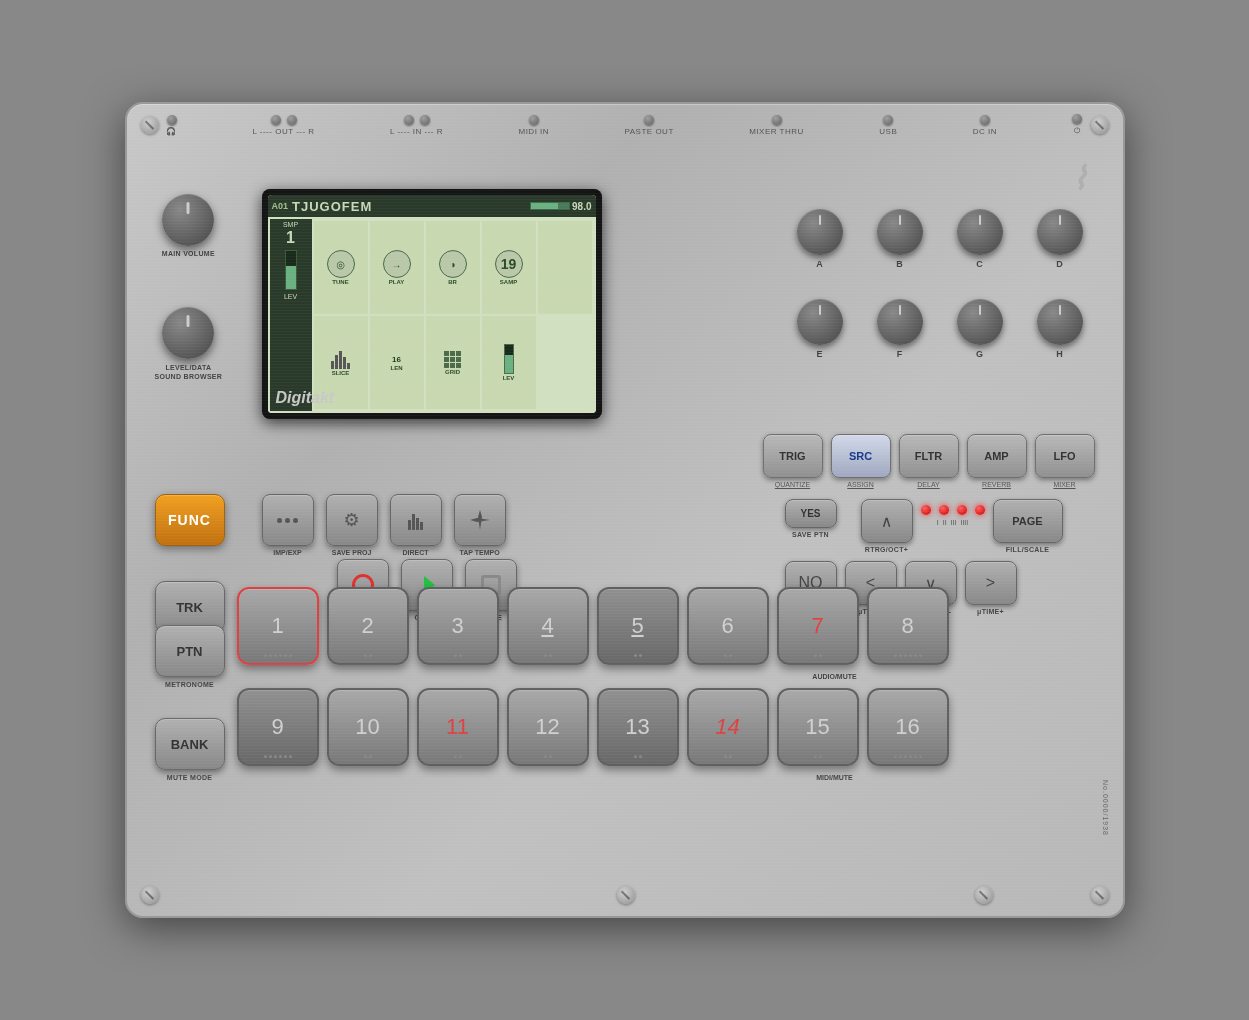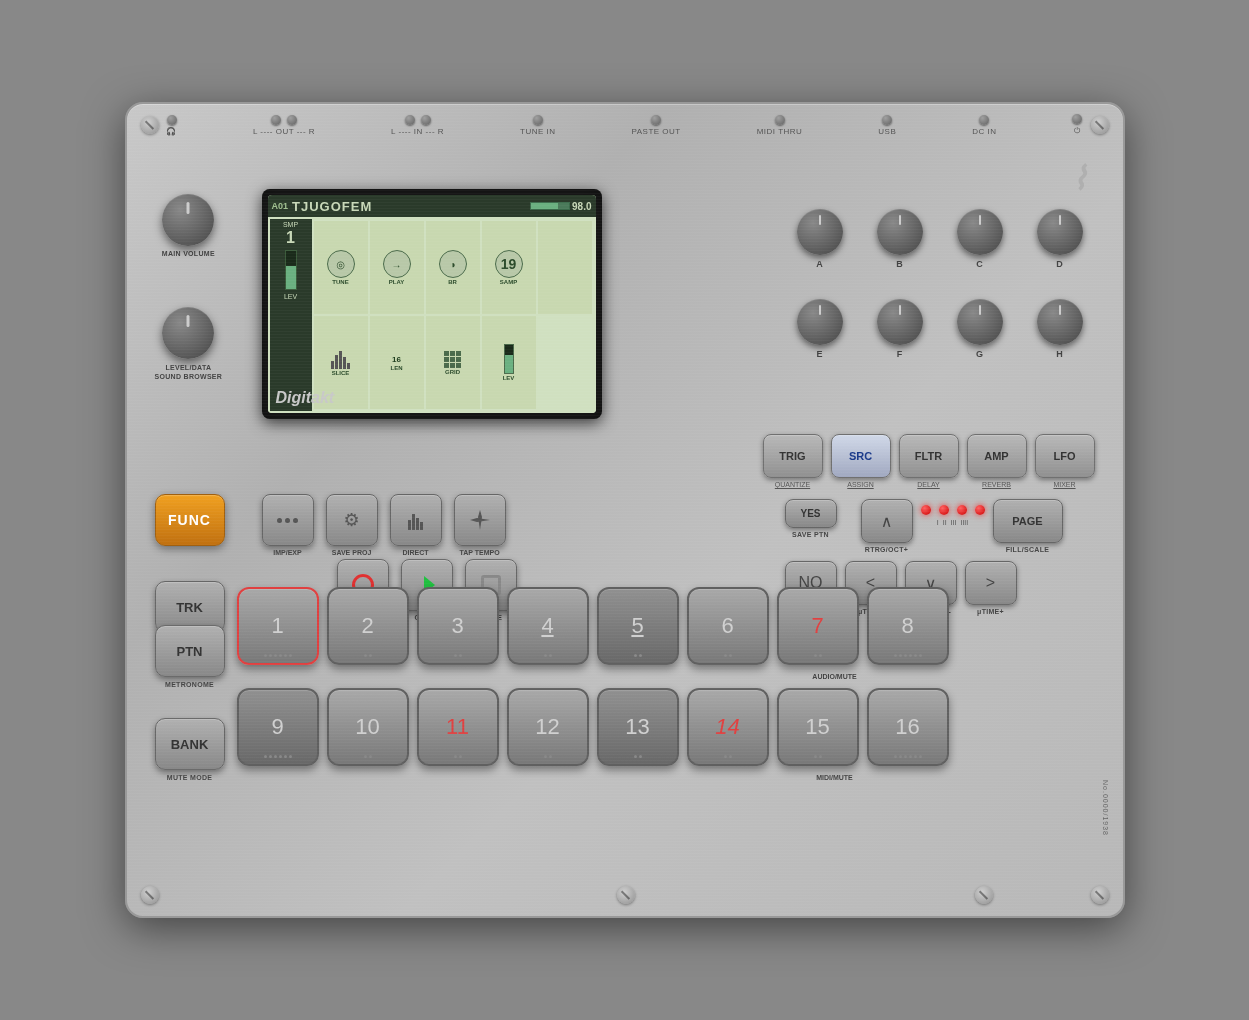--- a/index.html
+++ b/index.html
@@ -803,29 +803,29 @@
     </div>
     <div class="connector-group">
       <div style="display:flex;gap:6px;">
         <div class="connector-dot"></div>
         <div class="connector-dot"></div>
       </div>
       <span class="top-label">L ---- IN --- R</span>
     </div>
     <div class="connector-group">
       <div class="connector-dot"></div>
-      <span class="top-label">TUNE IN</span>
+      <span class="top-label">MIDI IN</span>
     </div>
     <div class="connector-group">
       <div class="connector-dot"></div>
       <span class="top-label">PASTE OUT</span>
     </div>
     <div class="connector-group">
       <div class="connector-dot"></div>
-      <span class="top-label">MIDI THRU</span>
+      <span class="top-label">MIXER THRU</span>
     </div>
     <div class="connector-group">
       <div class="connector-dot"></div>
       <span class="top-label">USB</span>
     </div>
     <div class="connector-group">
       <div class="connector-dot"></div>
       <span class="top-label">DC IN</span>
     </div>
     <div class="connector-group">

